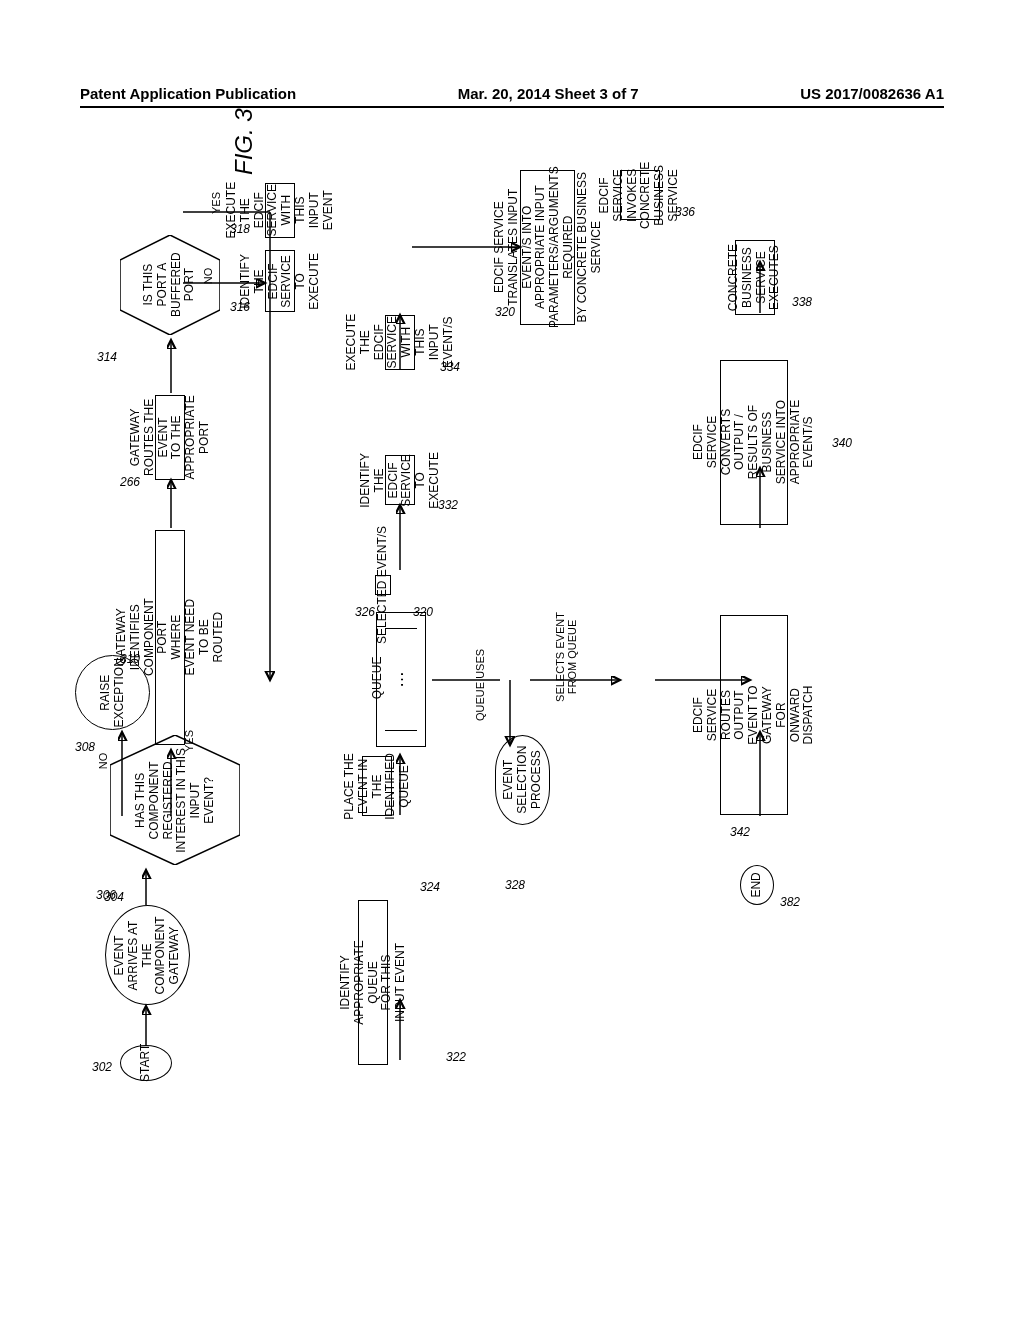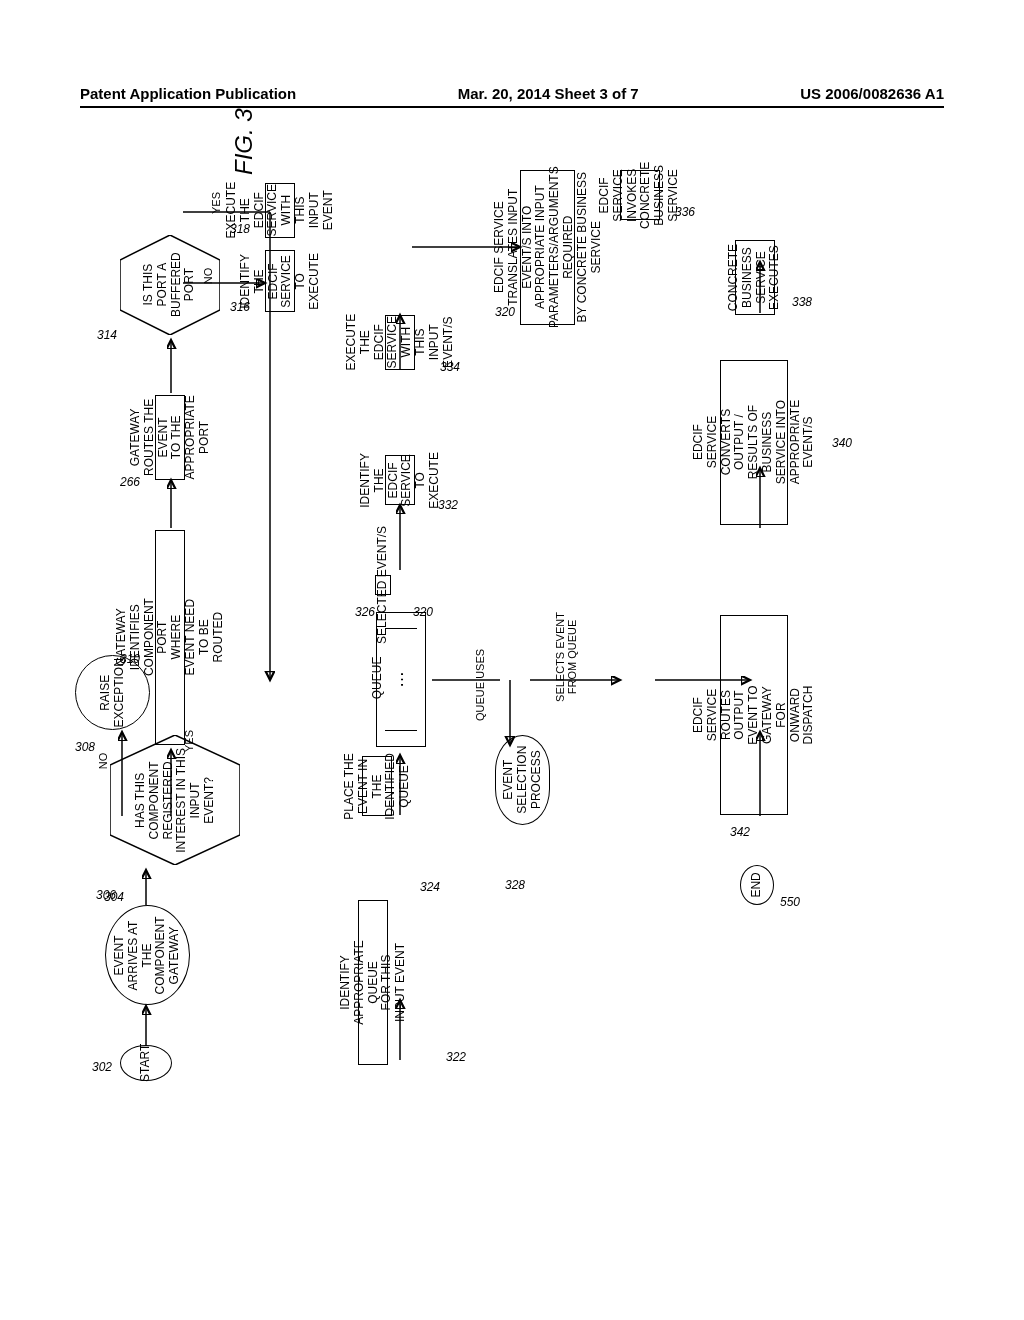--- a/index.html
+++ b/index.html
@@ -20,21 +20,21 @@
   .arrowhead { fill: #000; }
   .figlabel { position: absolute; font-size: 24px; font-style: italic; }
 </style>
 </head>
 <body>
 
 <div class="page">
   <div class="header">
     <div>Patent Application Publication</div>
     <div>Mar. 20, 2014  Sheet 3 of 7</div>
-    <div>US 2006/0082636 A1</div>
+    <div>US 2017/0082636 A1</div>
   </div>
   <div class="header-rule"></div>
 
   <div class="diagram">
 
     <svg class="connectors">
       <defs>
         <marker id="ah" markerWidth="8" markerHeight="8" refX="6" refY="3" orient="auto">
           <path d="M0,0 L6,3 L0,6 Z" class="arrowhead"></path>
         </marker>
@@ -96,21 +96,21 @@
       <div class="node-inner-multi" style="width:190px;">GATEWAY ROUTES THE EVENT<br>TO THE APPROPRIATE PORT</div>
     </div>
     <div class="ref" style="left:20px; top:295px;">266</div>
 
     <div class="node" style="left:20px; top:55px; width:100px; height:100px;">
       <svg width="100" height="100" style="position:absolute;top:0;left:0;">
           <polygon points="0,50 25,0 75,0 100,50 75,100 25,100" transform="rotate(90 50 50)" fill="none" stroke="#000" stroke-width="1.5"></polygon>
         </svg>
       <div class="node-inner-multi" style="width:130px; position:relative;">IS THIS<br>PORT A BUFFERED<br>PORT</div>
     </div>
-    <div class="ref" style="left:-3px; top:148px;text-align:center;">314</div>
+    <div class="ref" style="left:-3px; top:170px;text-align:center;">314</div>
     <div class="edge-label" style="left:100px; top:90px; transform:rotate(-90deg);">NO</div>
     <div class="edge-label" style="left:105px; top:17px; transform:rotate(-90deg);">YES</div>
 
     <div class="node proc" style="left:165px; top:70px; width:30px; height:62px;">
       <div class="node-inner-multi" style="width:140px;">IDENTIFY THE EDCIF<br>SERVICE TO EXECUTE</div>
     </div>
     <div class="ref" style="left:130px; top:120px;">316</div>
 
     <div class="node proc" style="left:165px; top:3px; width:30px; height:55px;">
       <div class="node-inner-multi" style="width:190px;">EXECUTE THE EDCIF SERVICE<br>WITH THIS INPUT EVENT</div>
@@ -180,18 +180,18 @@
     <div class="ref" style="left:732px; top:250px;margin-top:6px;">340</div>
 
     <div class="node proc" style="left:620px; top:435px; width:68px; height:200px;">
       <div class="node-inner-multi" style="width:150px;">EDCIF SERVICE<br>ROUTES OUTPUT<br>EVENT TO GATEWAY<br>FOR ONWARD<br>DISPATCH</div>
     </div>
     <div class="ref" style="left:630px; top:645px;">342</div>
 
     <div class="node term" style="left:640px; top:685px; width:34px; height:40px;">
       <div class="node-inner">END</div>
     </div>
-    <div class="ref" style="left:680px; top:715px;">550</div>
+    <div class="ref" style="left:680px; top:715px;">382</div>
 
     <div class="figlabel" style="left:130px; top:-5px; transform:rotate(-90deg); transform-origin:left top;">FIG. 3</div>
 
   </div>
 </div>
 
 </body></html>

